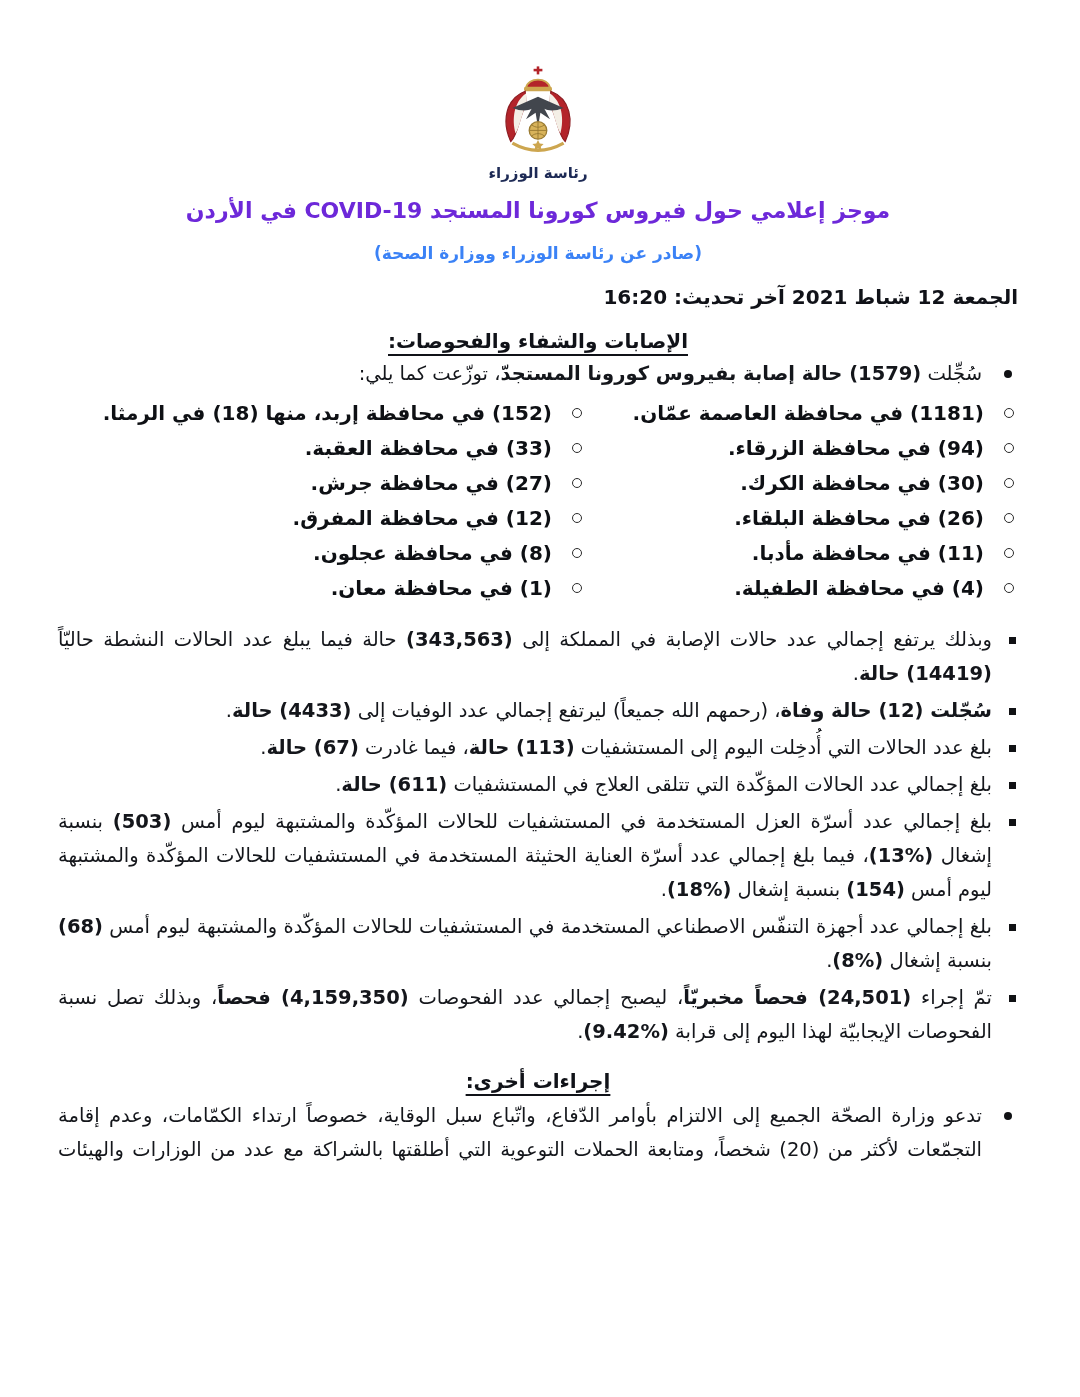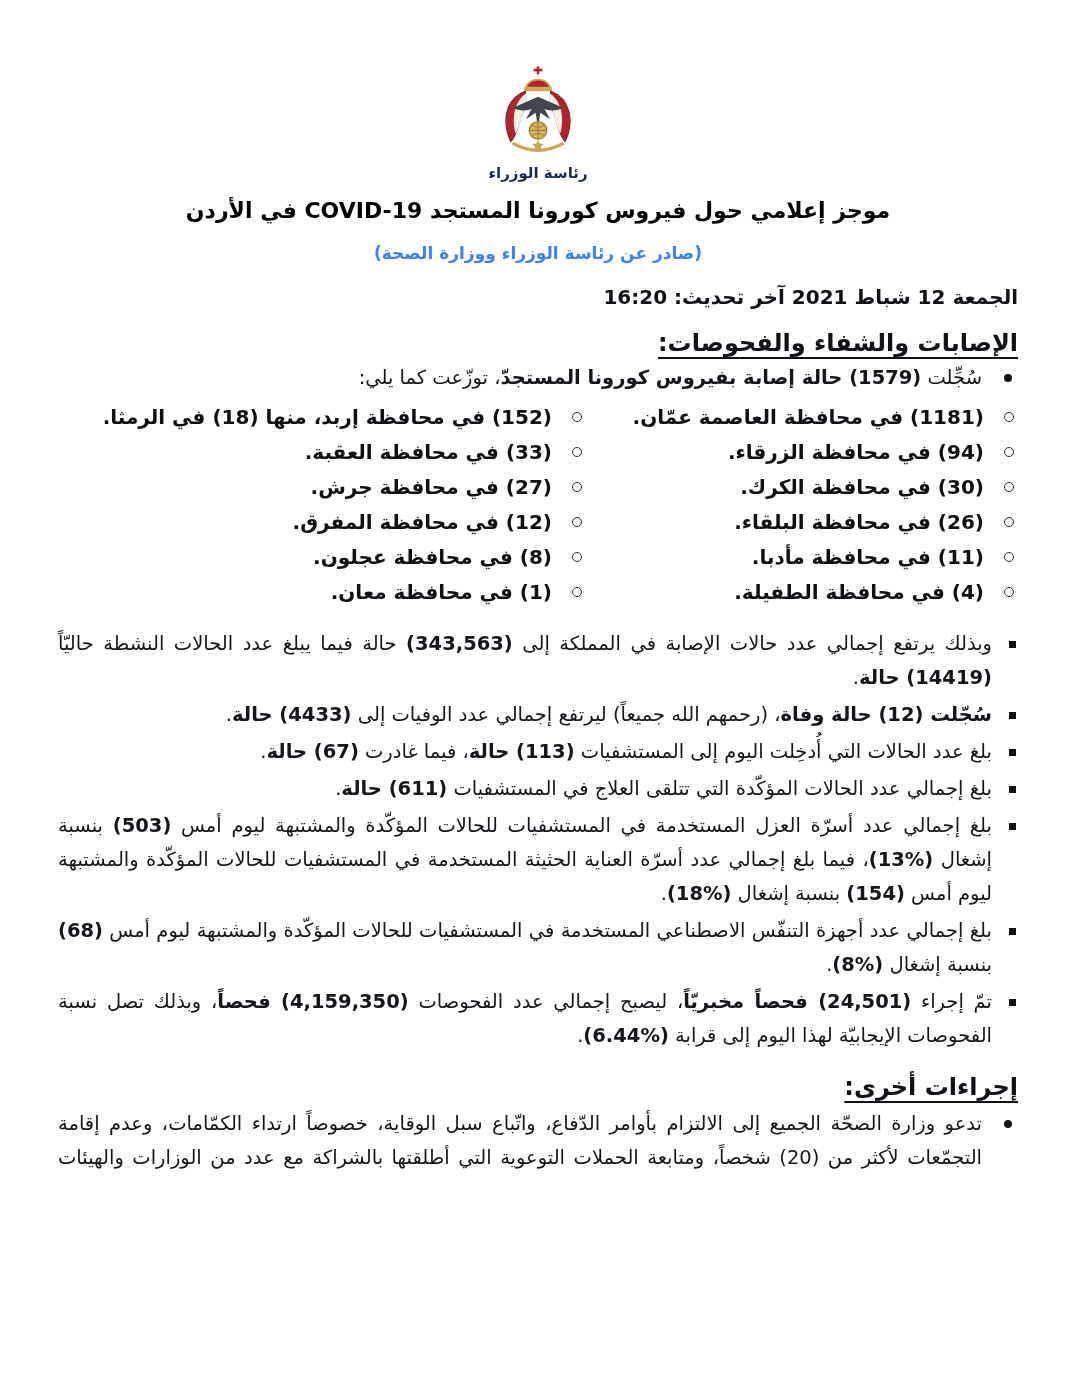--- a/index.html
+++ b/index.html
@@ -10,31 +10,31 @@
     color:#14161b;direction:rtl;
   }
   .content{padding:0 62px 0 58px;}
   
   .emblem-wrap{text-align:center;padding-top:66px;}
   .emblem-caption{
     text-align:center;margin-top:2px;font-size:15px;font-weight:bold;
     color:#1d2a55;letter-spacing:.5px;
   }
   .doc-title{
-    text-align:center;margin-top:16px;font-size:22px;font-weight:bold;color:#000000;
+    text-align:center;margin-top:16px;font-size:22px;font-weight:bold;color:#6d28d9;
   }
   .doc-subtitle{
     text-align:center;margin-top:20px;font-size:17px;font-weight:bold;color:#3b82f6;
   }
   .date-line{
     margin-top:22px;text-align:right;font-size:20px;font-weight:bold;color:#101218;
   }
   .section-heading{
-    margin-top:20px;font-size:24px;font-weight:bold;color:#101218;
-    text-decoration:underline;text-underline-offset:6px;text-decoration-thickness:2px;
+    margin-top:20px;font-size:20px;font-weight:bold;color:#101218;
+    text-decoration:underline;text-underline-offset:6px;text-decoration-thickness:2px;text-align:center;
   }
   
   .li{display:flex;align-items:flex-start;}
   .txt{
     flex:1;margin:0;font-size:19.5px;line-height:34px;
     text-align:justify;text-align-last:right;
   }
   .b{font-weight:bold;}
   .bullet-col{flex:0 0 26px;display:flex;justify-content:flex-start;}
   .b-dot{width:8px;height:8px;border-radius:50%;background:#101114;margin-top:13px;}
@@ -220,21 +220,21 @@
       <div class="li">
         <span class="bullet-col">
             <span class="b-sq"></span>
           </span>
         <p class="txt"><span>بلغ إجمالي عدد أجهزة التنفّس الاصطناعي المستخدمة في المستشفيات للحالات المؤكّدة والمشتبهة ليوم أمس </span><span class="b">(68)</span><span> بنسبة إشغال </span><span class="b">(%8)</span><span>.</span></p>
       </div>
       <div class="li">
         <span class="bullet-col">
             <span class="b-sq"></span>
           </span>
-        <p class="txt"><span>تمّ إجراء </span><span class="b">(24,501) فحصاً مخبريّاً</span><span>، ليصبح إجمالي عدد الفحوصات </span><span class="b">(4,159,350) فحصاً</span><span>، وبذلك تصل نسبة الفحوصات الإيجابيّة لهذا اليوم إلى قرابة </span><span class="b">(%6.44)</span><span>.</span></p>
+        <p class="txt"><span>تمّ إجراء </span><span class="b">(24,501) فحصاً مخبريّاً</span><span>، ليصبح إجمالي عدد الفحوصات </span><span class="b">(4,159,350) فحصاً</span><span>، وبذلك تصل نسبة الفحوصات الإيجابيّة لهذا اليوم إلى قرابة </span><span class="b">(%9.42)</span><span>.</span></p>
       </div>
     </div>
 
     <div class="section-heading">إجراءات أخرى:</div>
 
     <div class="li intro procedures">
       <span class="bullet-col">
           <span class="b-dot"></span>
         </span>
       <p class="txt"><span>تدعو وزارة الصحّة الجميع إلى الالتزام بأوامر الدّفاع، واتّباع سبل الوقاية، خصوصاً ارتداء الكمّامات، وعدم إقامة التجمّعات لأكثر من (20) شخصاً، ومتابعة الحملات التوعوية التي أطلقتها بالشراكة مع عدد من الوزارات والهيئات للوقاية من عدوى كورونا والتسجيل لأخذ المطعوم: #إلك_وفيد #حياتنا_أهم</span></p>

